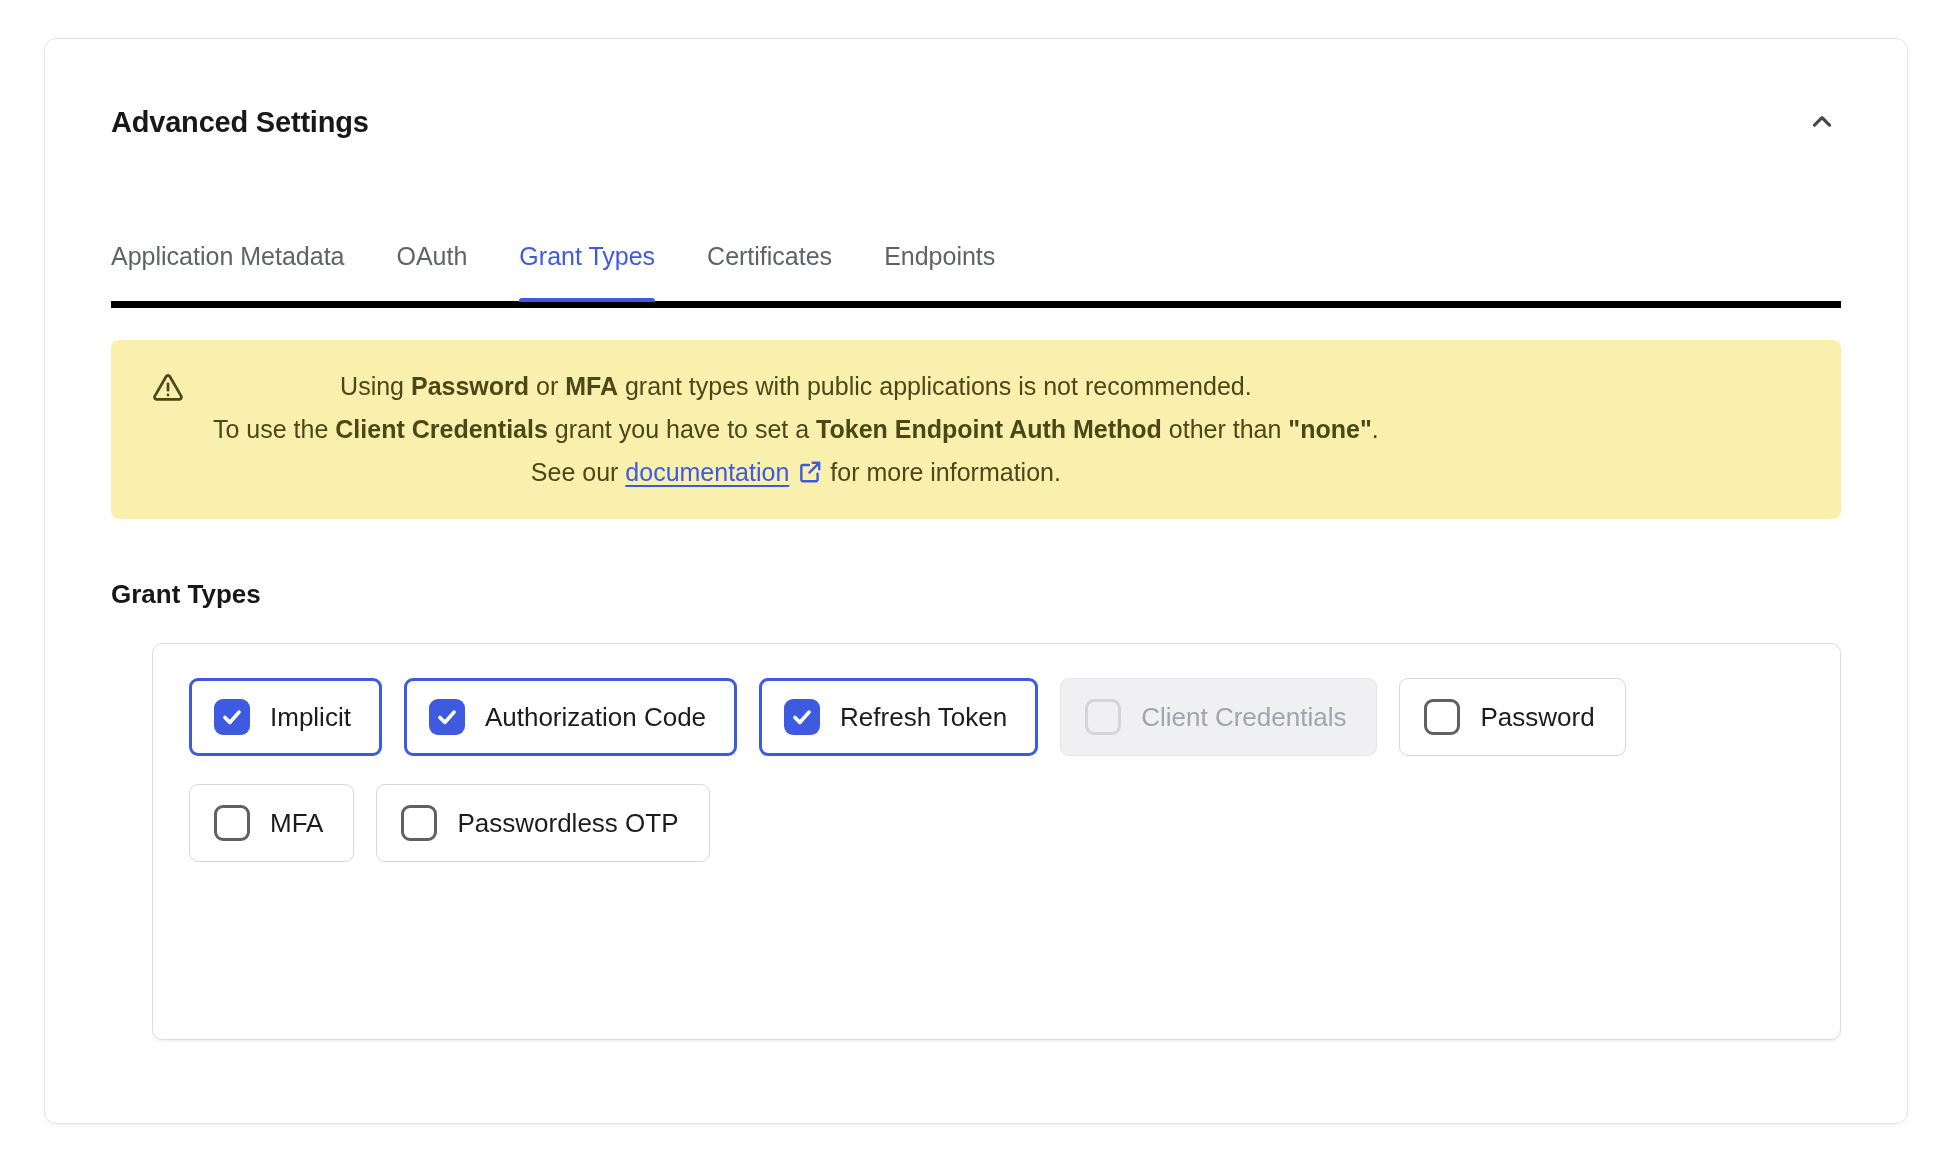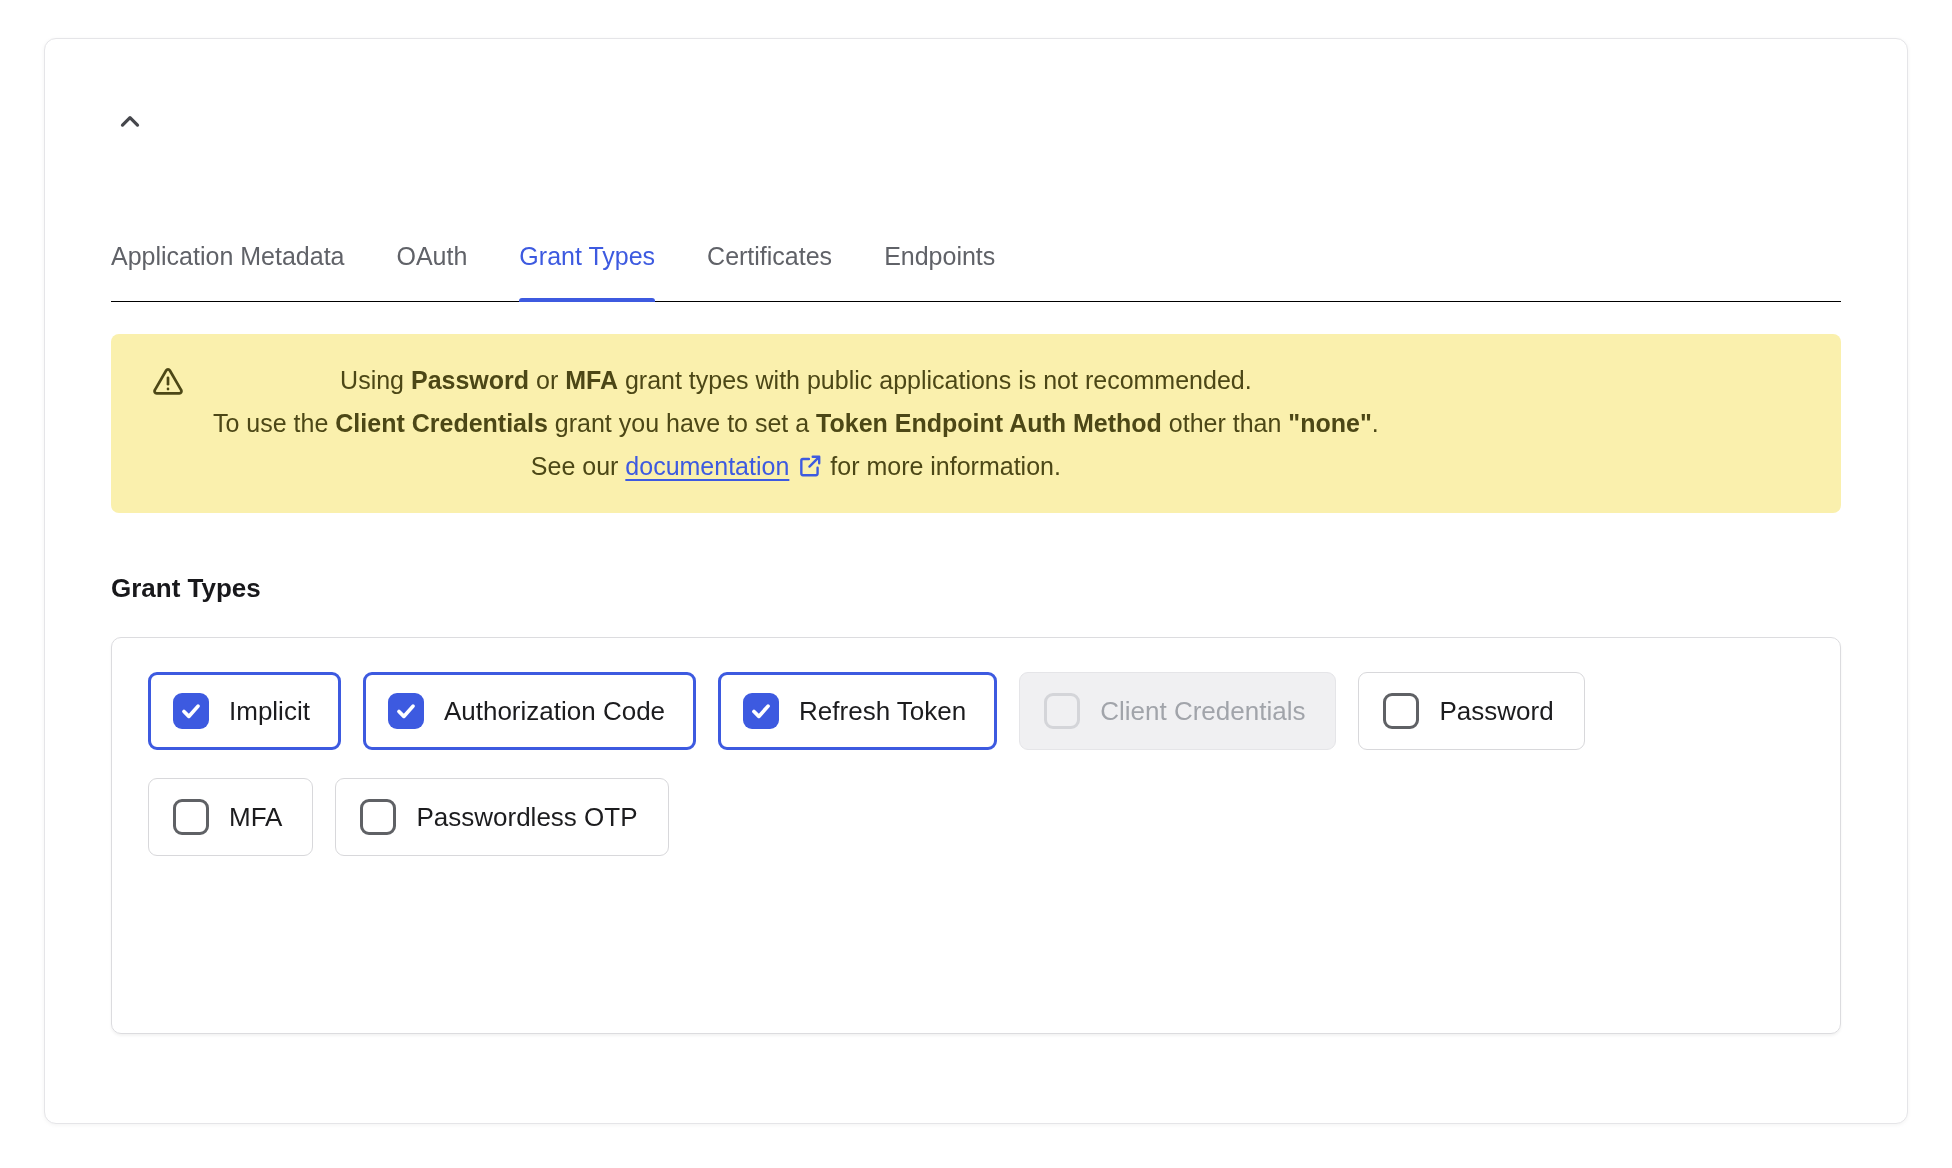--- a/index.html
+++ b/index.html
@@ -19,21 +19,21 @@
     position:absolute;left:44px;top:38px;width:1864px;height:1086px;
     background:#fff;border:1px solid #e5e5e8;border-radius:12px;
     box-shadow:0 1px 4px rgba(0,0,0,0.05);
     padding:64px 66px;
   }
   .panel-header{display:flex;align-items:center;justify-content:space-between;}
   .panel-title{margin:0;font-size:29px;line-height:38px;font-weight:700;color:#18181b;letter-spacing:-0.2px;}
   .collapse-btn{background:none;border:none;padding:4px;cursor:pointer;color:#46474c;display:flex;}
   .collapse-btn svg{width:30px;height:30px;}
 
-  .tabs{display:flex;gap:52px;margin-top:100px;border-bottom:1px solid #000000;}
+  .tabs{display:flex;gap:52px;margin-top:100px;border-bottom:7px solid #000000;}
   .tab{
     background:none;border:none;padding:0 0 30px 0;margin:0;cursor:pointer;
     font-family:inherit;font-size:25px;line-height:30px;color:#606268;position:relative;white-space:nowrap;
   }
   .tab.active{color:var(--accent);}
   .tab.active::after{
     content:"";position:absolute;left:0;right:0;bottom:-1px;height:4px;
     background:var(--accent);border-radius:3px 3px 0 0;
   }
 
@@ -45,21 +45,21 @@
   .banner-icon svg{width:34px;height:34px;display:block;}
   .banner-text p{margin:0;font-size:25px;line-height:43px;}
   .banner-text b{font-weight:700;}
   .doc-link{color:var(--accent);text-decoration:underline;text-underline-offset:4px;text-decoration-thickness:2px;}
   .doc-link svg{width:26px;height:26px;vertical-align:-4px;margin-left:8px;}
 
   .section-label{margin:60px 0 0 0;font-size:26px;line-height:30px;font-weight:700;color:#18181b;}
 
   .options-box{
     margin-top:34px;height:397px;border:1px solid #dcdcdf;border-radius:10px;
-    box-shadow:0 2px 3px rgba(0,0,0,0.05);padding:34px 36px;
+    box-shadow:0 2px 3px rgba(0,0,0,0.05);padding:34px 36px;margin-left:41px;
   }
   .chip-row{display:flex;gap:22px;margin-bottom:28px;}
   .chip{
     display:inline-flex;align-items:center;height:78px;padding:0 30px 0 24px;
     background:#fff;border:1px solid #d8d8db;border-radius:9px;cursor:pointer;
     font-family:inherit;font-size:26px;color:#1c1c1e;white-space:nowrap;
   }
   .chip.checked{border:3px solid var(--accent);padding:0 28px 0 22px;}
   .chip.highlight{background:var(--highlight-bg);}
   .chip.disabled{background:#f0f0f2;border:1px solid #e5e5e8;color:#a1a4aa;cursor:default;}
@@ -71,20 +71,21 @@
   .chip.disabled .box.unchecked{border-color:#d4d5d9;background:transparent;}
   .box.checked{background:var(--accent);}
   .box svg{width:26px;height:26px;display:block;}
 </style>
 </head>
 <body>
 
 <div class="card">
 
   <div class="panel-header">
+    <h1 class="panel-title">Advanced Settings</h1>
     <button class="collapse-btn" aria-label="Collapse section">
       <svg viewBox="0 0 24 24" fill="none" stroke="currentColor" stroke-width="2.6" stroke-linecap="round" stroke-linejoin="round">
           <polyline points="6 14.5 12 8.5 18 14.5"></polyline>
         </svg>
     </button>
   </div>
 
   <nav class="tabs">
       <button class="tab">Application Metadata</button>
       <button class="tab">OAuth</button>

